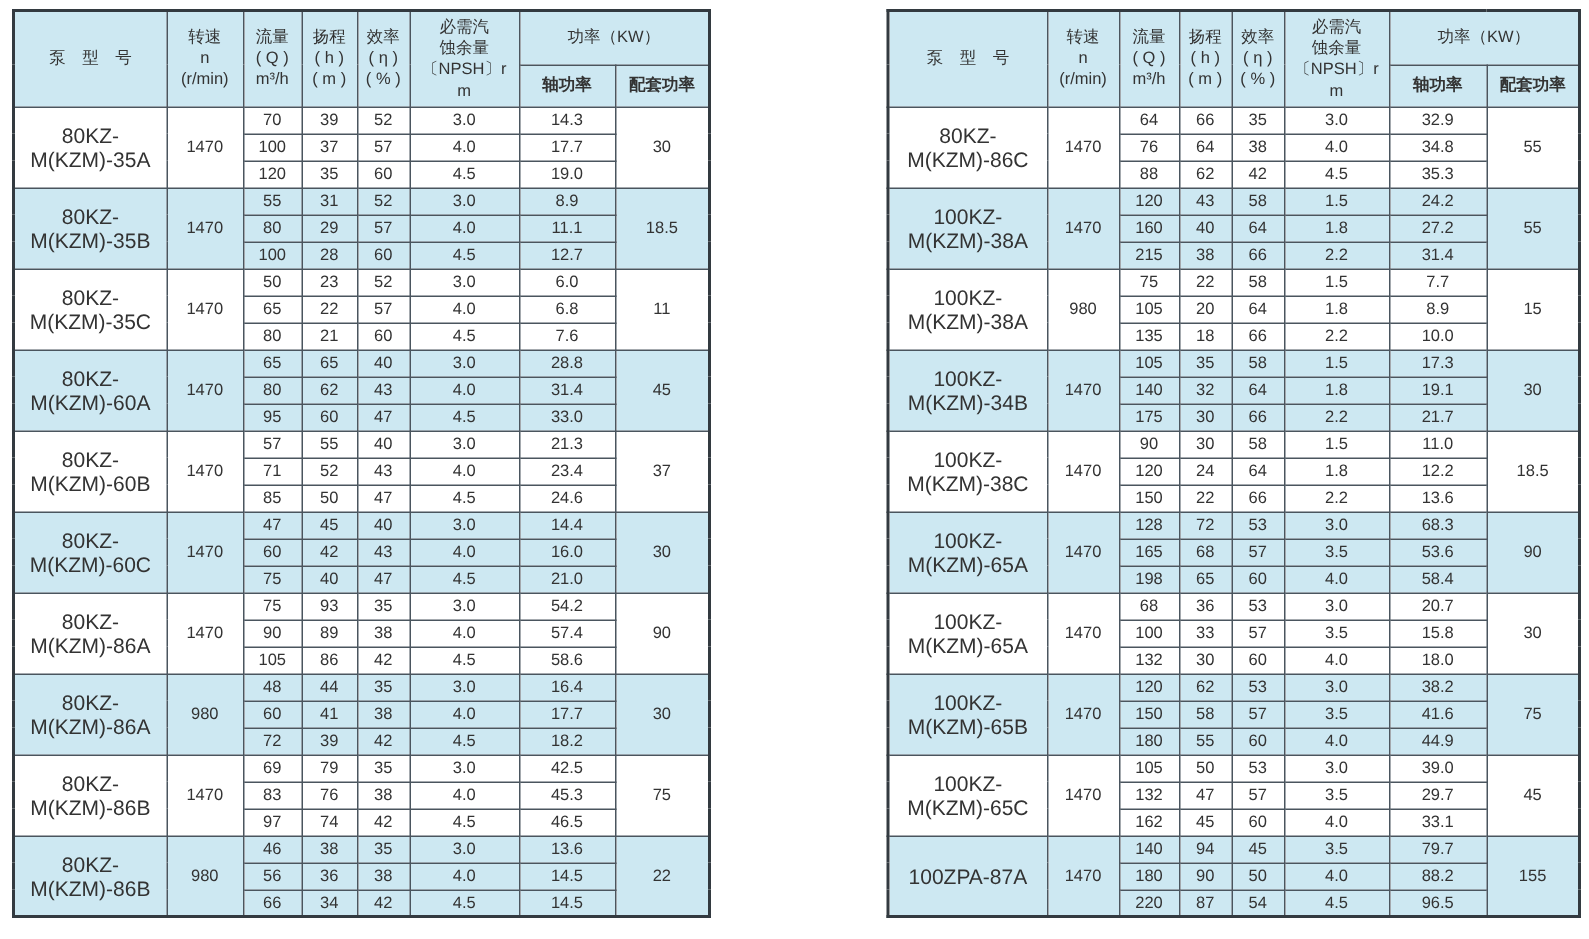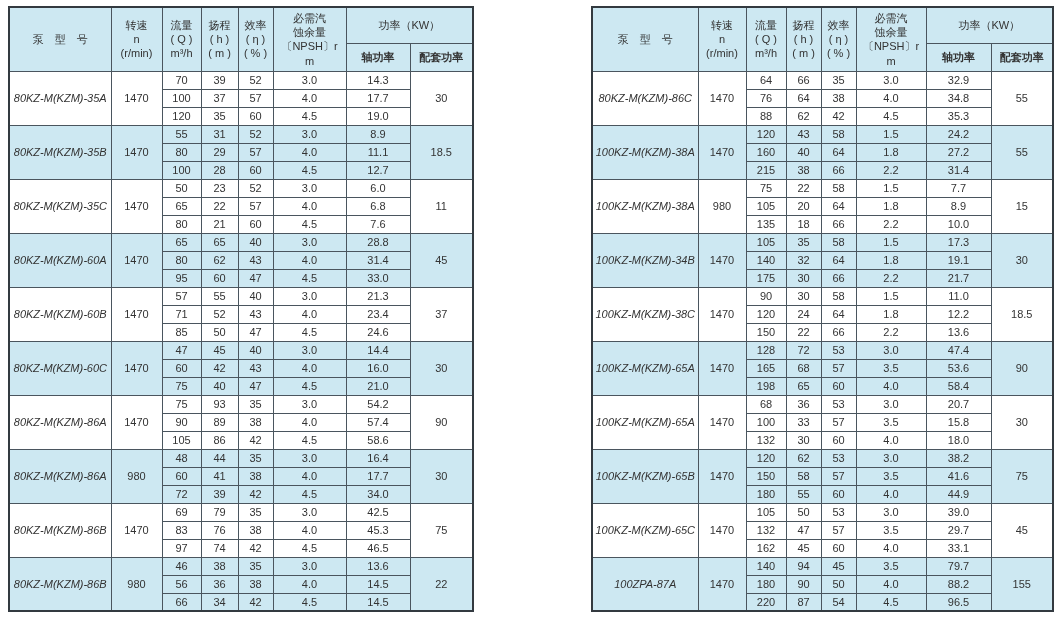--- a/index.html
+++ b/index.html
@@ -34,21 +34,21 @@
   }
   .spec thead th {
     background: #cde8f2;
     white-space: pre-line;
     line-height: 1.3;
   }
   .spec thead tr.h1 th { height: 36px; }
   .spec thead tr.h2 th { height: 28px; font-weight: bold; }
   .spec tbody td { height: 18px; background: #ffffff; }
   .spec tbody tr.shaded td { background: #cde8f2; }
-  .spec td.model-cell { font-size: 11px; letter-spacing: 0; font-style: italic; }
+  .spec td.model-cell { font-size: 14px; letter-spacing: 0; }
 </style>
 </head>
 <body>
 
 <div class="page">
 
   <table class="spec" id="table-left">
     <colgroup>
       <col style="width:102px">
         <col style="width:51px">
@@ -269,21 +269,21 @@
           <td>41</td>
           <td>38</td>
           <td>4.0</td>
           <td>17.7</td>
         </tr>
         <tr class="shaded">
           <td>72</td>
           <td>39</td>
           <td>42</td>
           <td>4.5</td>
-          <td>34.0</td>
+          <td>18.2</td>
         </tr>
         <tr>
           <td rowspan="3" class="model-cell">80KZ-M(KZM)-86B</td>
           <td rowspan="3">1470</td>
           <td>69</td>
           <td>79</td>
           <td>35</td>
           <td>3.0</td>
           <td>42.5</td>
           <td rowspan="3">75</td>
@@ -487,21 +487,21 @@
           <td>2.2</td>
           <td>13.6</td>
         </tr>
         <tr class="shaded">
           <td rowspan="3" class="model-cell">100KZ-M(KZM)-65A</td>
           <td rowspan="3">1470</td>
           <td>128</td>
           <td>72</td>
           <td>53</td>
           <td>3.0</td>
-          <td>47.4</td>
+          <td>68.3</td>
           <td rowspan="3">90</td>
         </tr>
         <tr class="shaded">
           <td>165</td>
           <td>68</td>
           <td>57</td>
           <td>3.5</td>
           <td>53.6</td>
         </tr>
         <tr class="shaded">

